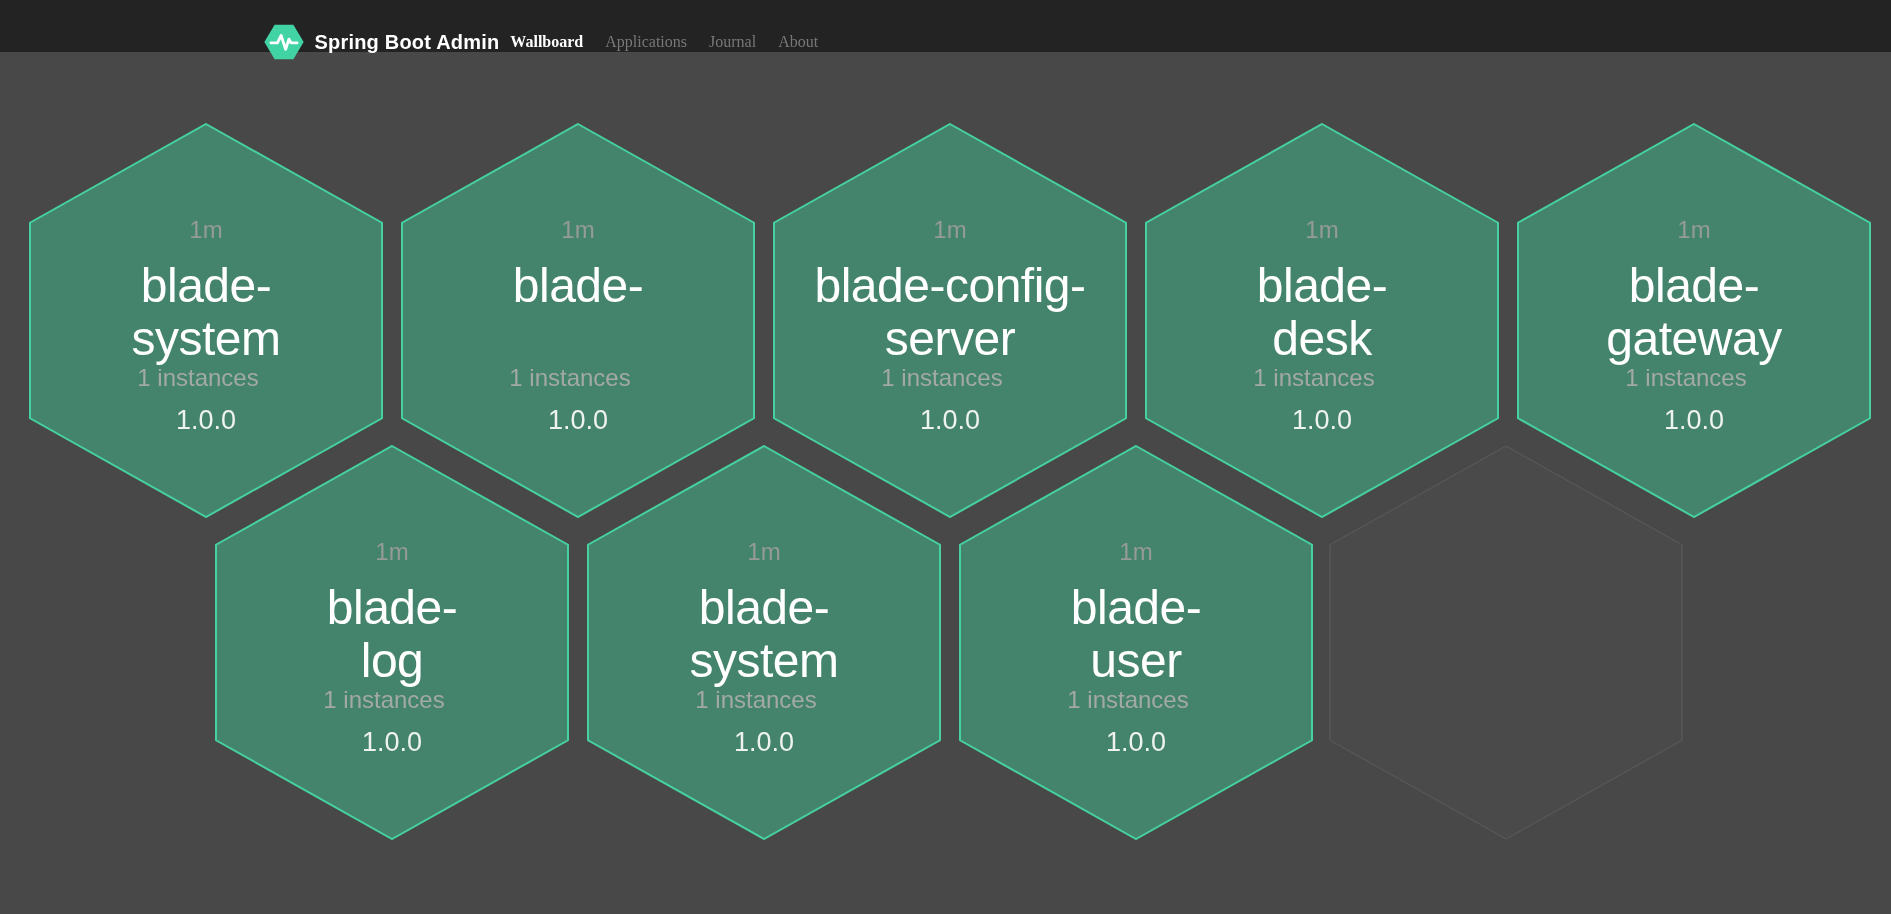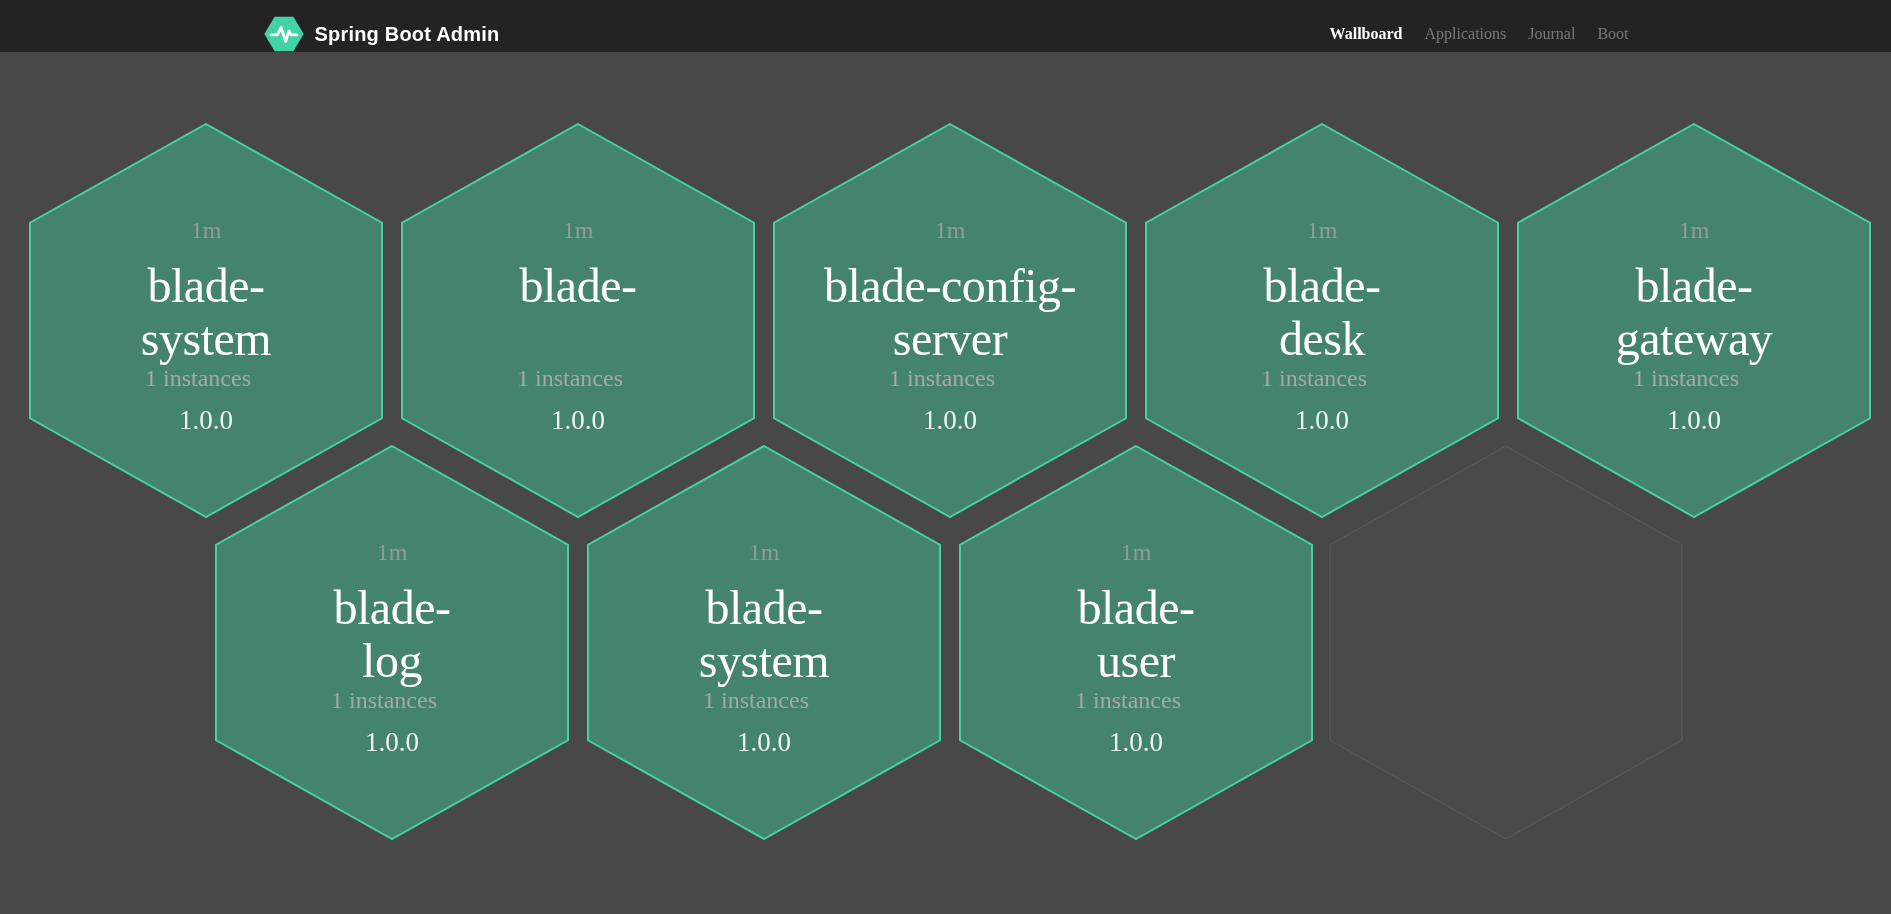--- a/index.html
+++ b/index.html
@@ -9,41 +9,41 @@
     background: #484848;
   }
   .app { position: relative; width: 1891px; height: 914px; background: #484848; }
 
   
   .navbar {
     position: absolute; top: 0; left: 0; right: 0;
     height: 52px; background: #232323;
   }
   .navbar-inner {
-    width: 1366px; height: 52px; margin: 8px auto;
-    display: flex; align-items: center; justify-content: space-between;
+    width: 1366px; height: 52px; margin: 16px auto;
+    display: flex; align-items: center; justify-content: flex-start;
   }
   .brand {
     display: flex; align-items: center; gap: 10px;
     color: #ffffff; text-decoration: none; cursor: pointer;
   }
   .brand-logo { display: block; }
   .brand-title { font-size: 20px; font-weight: 700; letter-spacing: 0.2px; white-space: nowrap; }
   .main-nav { display: flex; align-items: center; }
   .nav-item {
     font-size: 16px; color: #787878; text-decoration: none;
     padding: 0 11px; cursor: pointer; white-space: nowrap; font-family: Liberation Serif, serif;
   }
   .nav-item:last-child { padding-right: 0; }
   .nav-item.active { color: #ffffff; font-weight: 700; }
 
   
   .wallboard { position: absolute; top: 52px; left: 0; right: 0; bottom: 0; }
   .hex {
-    position: absolute; width: 354px; height: 395px; cursor: pointer; font-family: Liberation Serif, serif;
+    position: absolute; width: 354px; height: 395px; cursor: pointer;
   }
   .hex svg { position: absolute; top: 0; left: 0; display: block; }
   .hex-shape { fill: #45846c; stroke: #46d2a0; stroke-width: 2; }
   .hex--empty { cursor: default; }
   .hex--empty .hex-shape { fill: rgba(255,255,255,0.015); stroke: #5c5c5c; stroke-width: 1; }
 
   .hex-content { position: absolute; inset: 0; text-align: center; }
   .hex-uptime {
     position: absolute; top: 92px; left: 0; right: 0;
     font-size: 24px; line-height: 30px; color: #959b96;
@@ -73,21 +73,21 @@
         <svg class="brand-logo" width="42" height="36" viewBox="0 0 100 88" aria-hidden="true">
           <polygon points="27,2 73,2 98,44 73,86 27,86 2,44" fill="#42d3a5"></polygon>
           <polyline points="18,46 34,46 43,28 54,62 62,37 67,46 82,46" fill="none" stroke="#ffffff" stroke-width="7" stroke-linecap="round" stroke-linejoin="round"></polyline>
         </svg>
         <span class="brand-title">Spring Boot Admin</span>
       </a>
       <nav class="main-nav">
         <a class="nav-item active">Wallboard</a>
         <a class="nav-item">Applications</a>
         <a class="nav-item">Journal</a>
-        <a class="nav-item">Boot</a>
+        <a class="nav-item">About</a>
       </nav>
     </div>
   </header>
 
   <main class="wallboard">
 
     <div class="hex" style="left:29px; top:71px">
       <svg width="354" height="395" viewBox="0 0 354 395">
         <polygon class="hex-shape" points="177,1 353,99.75 353,295.25 177,394 1,295.25 1,99.75"></polygon>
       </svg>

